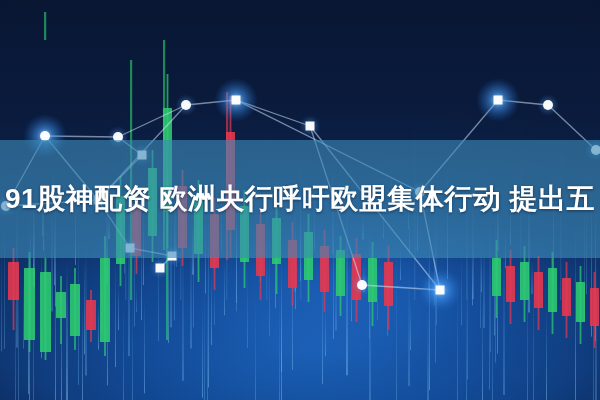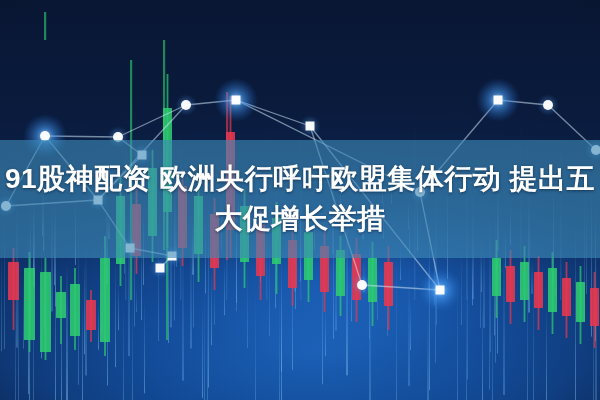--- a/index.html
+++ b/index.html
@@ -375,16 +375,15 @@
         <circle cx="596" cy="150" r="5" fill="#ffffff" opacity="0.96"></circle>
       </g>
   </svg>
 
   <div class="bg-vignette"></div>
 
   <div class="band"></div>
 
   <div class="headline">
     <span class="l1">91股神配资 欧洲央行呼吁欧盟集体行动 提出五</span>
-    <span class="l2">大促增长举措</span>
   </div>
 
 </div>
 
 </body></html>

